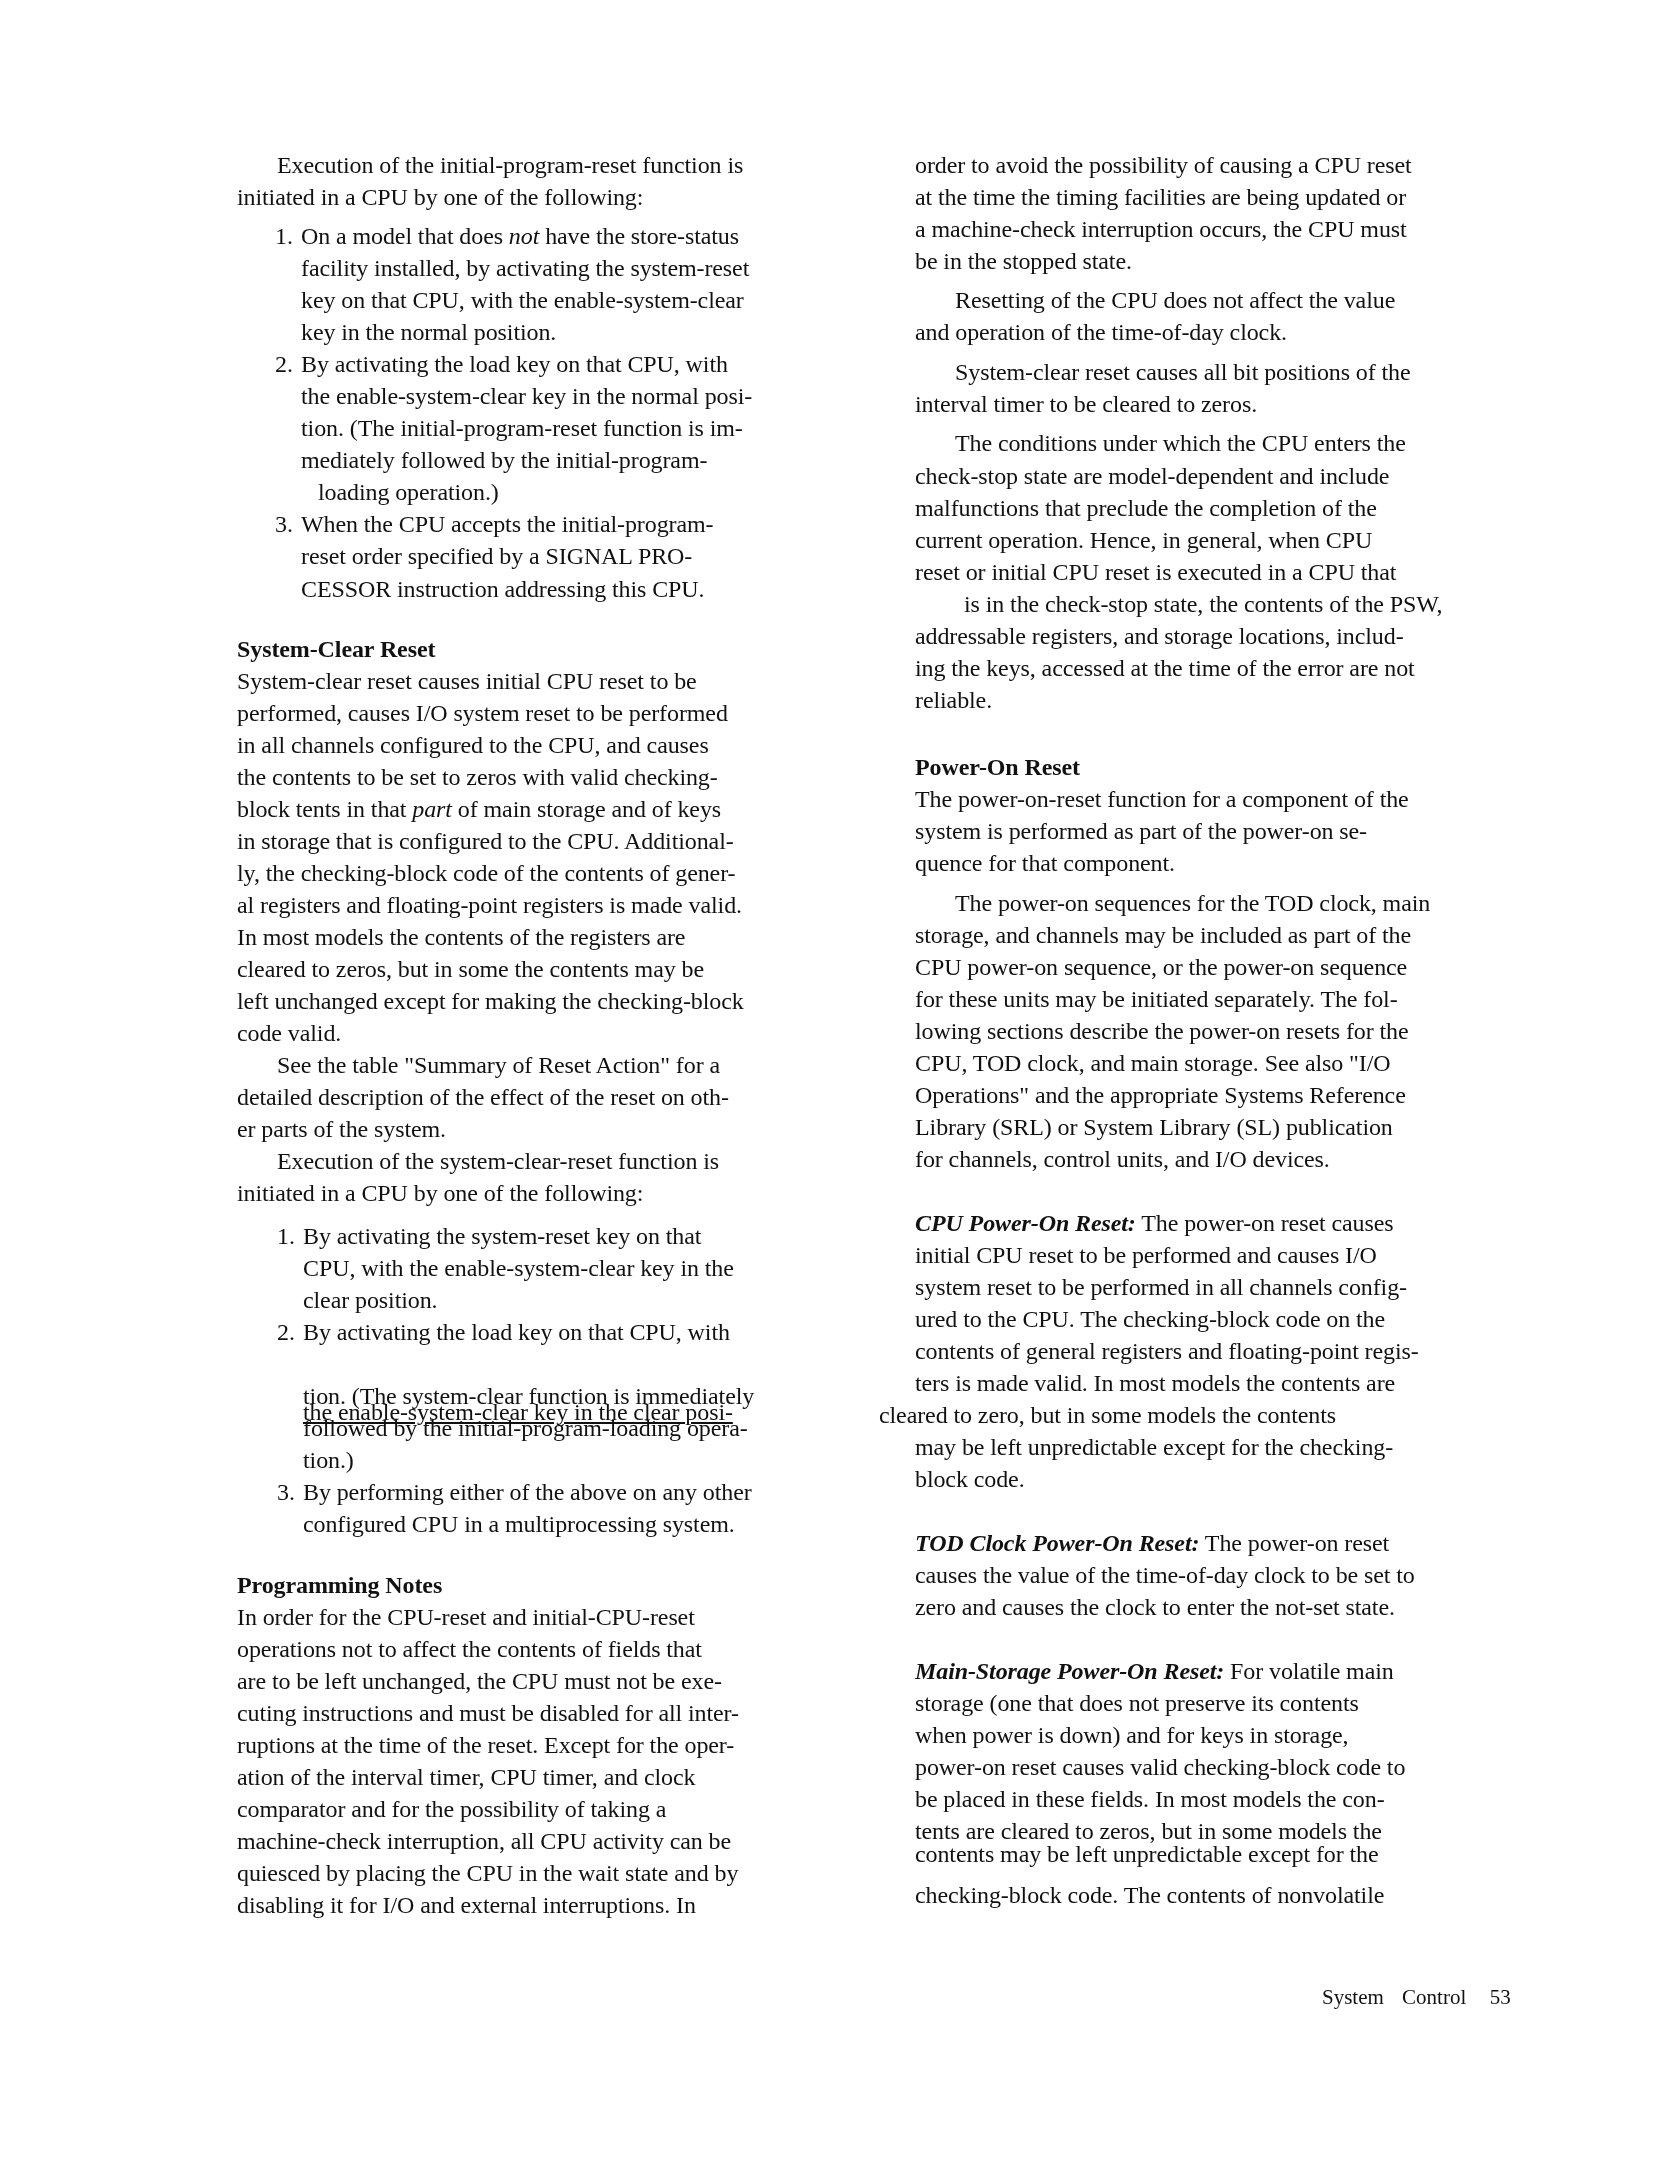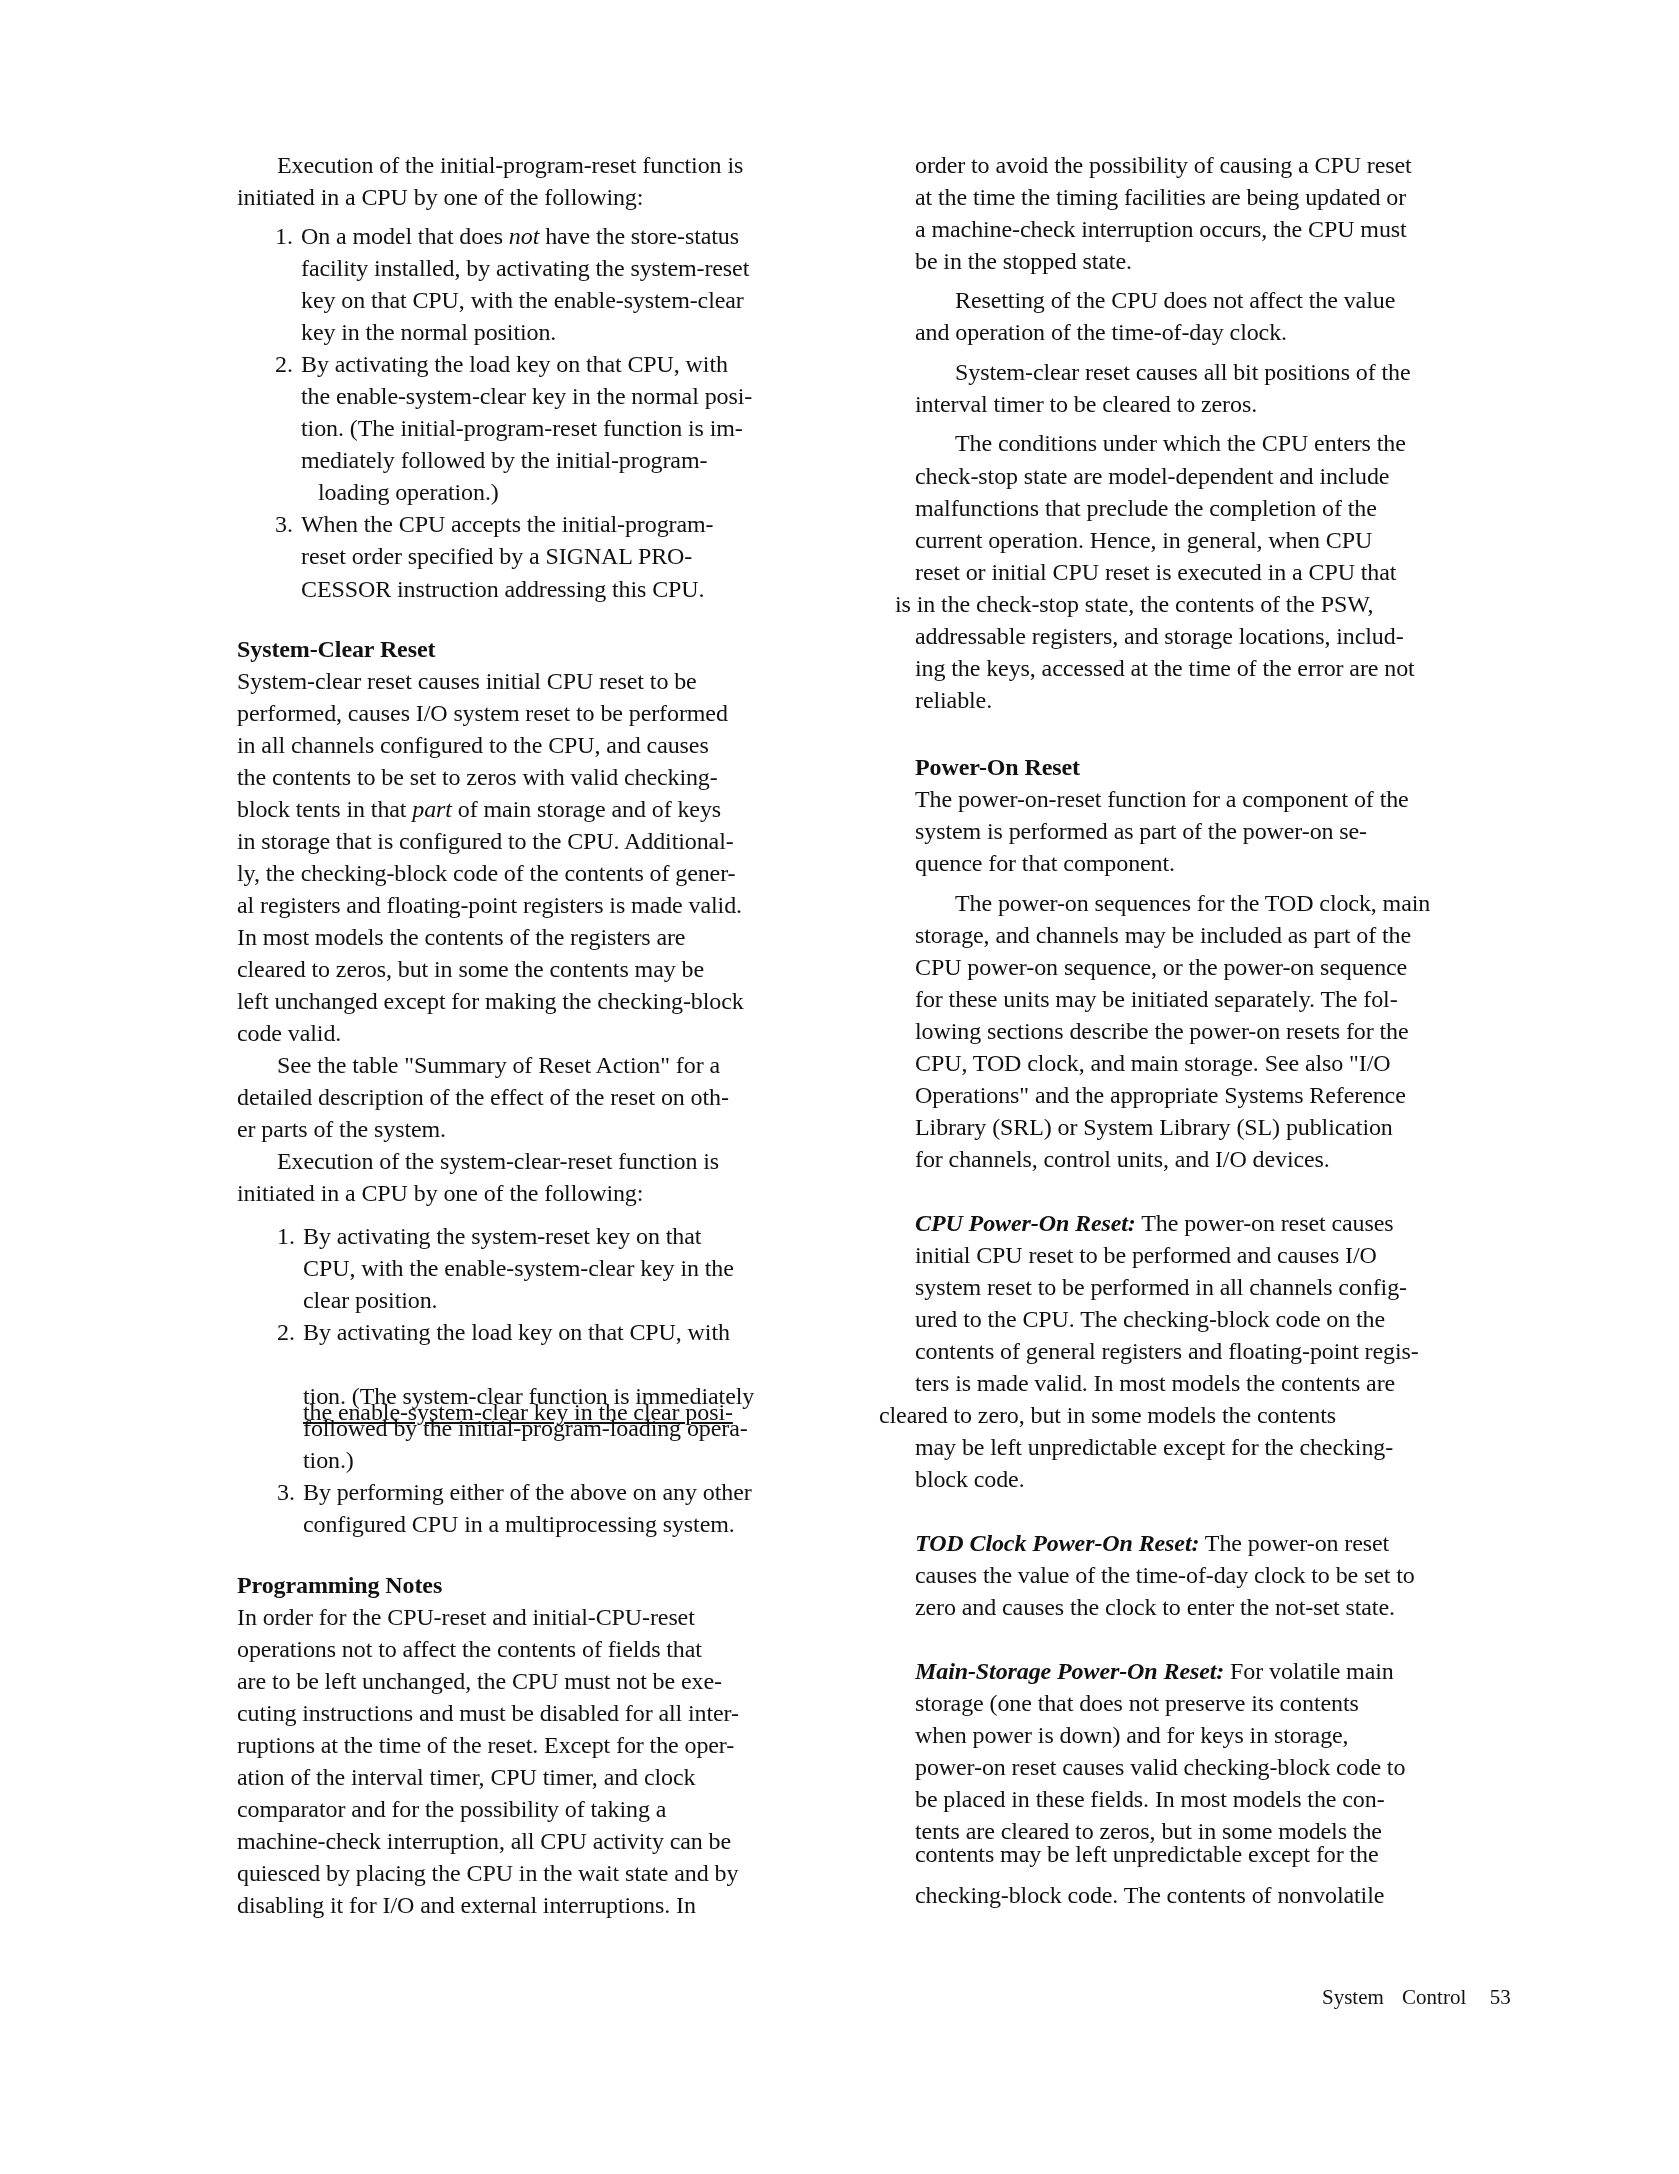--- a/index.html
+++ b/index.html
@@ -83,21 +83,21 @@
     <div class="line" style="left: 915px; top: 245px;">be in the stopped state.</div>
     <div class="line" style="left: 955px; top: 284px;">Resetting of the CPU does not affect the value</div>
     <div class="line" style="left: 915px; top: 316px;">and operation of the time-of-day clock.</div>
     <div class="line" style="left: 955px; top: 356px;">System-clear reset causes all bit positions of the</div>
     <div class="line" style="left: 915px; top: 388px;">interval timer to be cleared to zeros.</div>
     <div class="line" style="left: 955px; top: 427px;">The conditions under which the CPU enters the</div>
     <div class="line" style="left: 915px; top: 460px;">check-stop state are model-dependent and include</div>
     <div class="line" style="left: 915px; top: 492px;">malfunctions that preclude the completion of the</div>
     <div class="line" style="left: 915px; top: 524px;">current operation. Hence, in general, when CPU</div>
     <div class="line" style="left: 915px; top: 556px;">reset or initial CPU reset is executed in a CPU that</div>
-    <div class="line" style="left: 895px; top: 588px;">is in the check-stop state, the contents of the PSW,</div>
+    <div class="line" style="left: 964px; top: 588px;">is in the check-stop state, the contents of the PSW,</div>
     <div class="line" style="left: 915px; top: 620px;">addressable registers, and storage locations, includ-</div>
     <div class="line" style="left: 915px; top: 652px;">ing the keys, accessed at the time of the error are not</div>
     <div class="line" style="left: 915px; top: 684px;">reliable.</div>
     <div class="line head" style="left: 915px; top: 751px;">Power-On Reset</div>
     <div class="line" style="left: 915px; top: 783px;">The power-on-reset function for a component of the</div>
     <div class="line" style="left: 915px; top: 815px;">system is performed as part of the power-on se-</div>
     <div class="line" style="left: 915px; top: 847px;">quence for that component.</div>
     <div class="line" style="left: 955px; top: 887px;">The power-on sequences for the TOD clock, main</div>
     <div class="line" style="left: 915px; top: 919px;">storage, and channels may be included as part of the</div>
     <div class="line" style="left: 915px; top: 951px;">CPU power-on sequence, or the power-on sequence</div>

